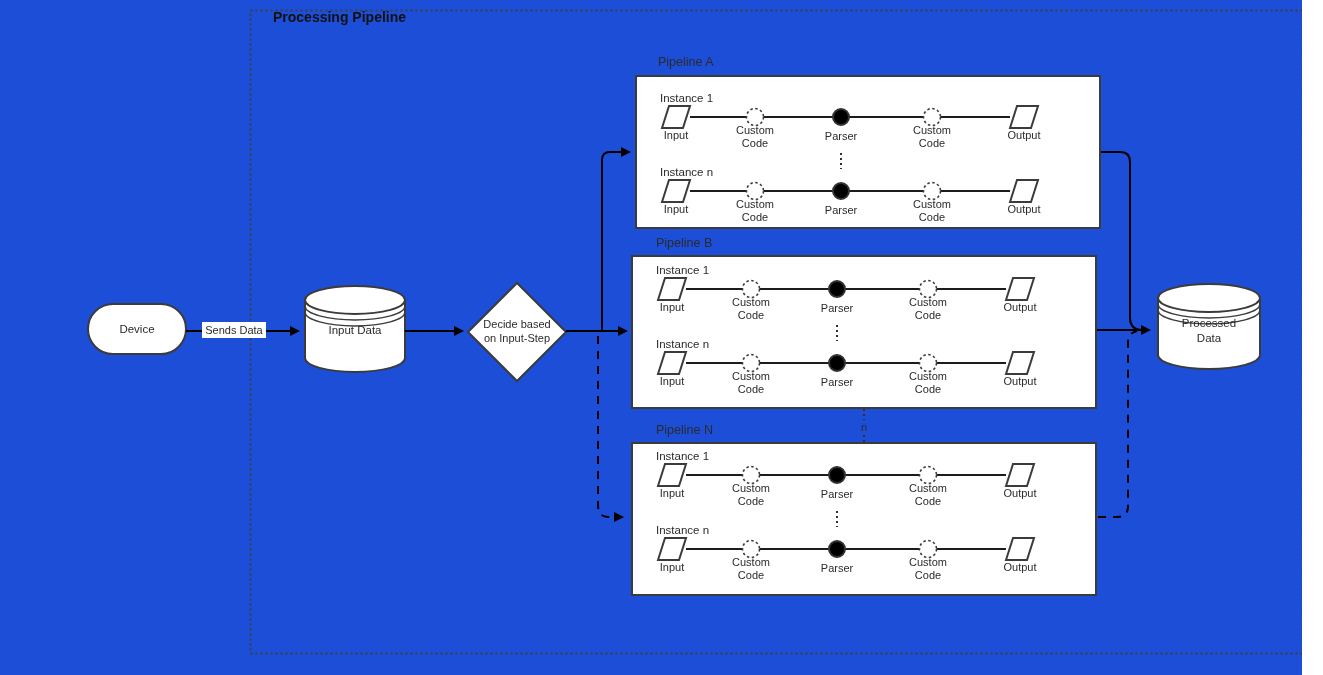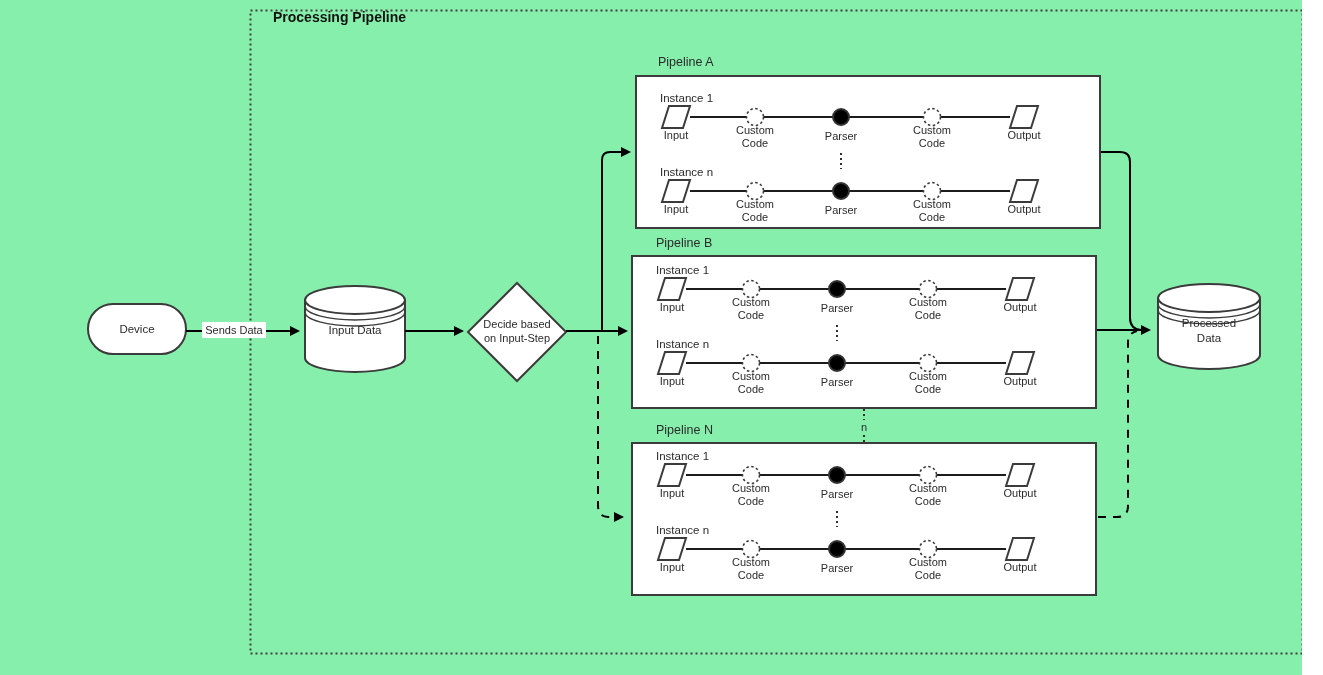--- a/index.html
+++ b/index.html
@@ -1,16 +1,16 @@
 <!DOCTYPE html>
 <html><head>
 <meta charset="utf-8">
 <style>
   html,body{margin:0;padding:0;background:#ffffff;}
-  .stage{position:relative;width:1302px;height:675px;background:#86efac;overflow:hidden;text-align:right;}
+  .stage{position:relative;width:1302px;height:675px;background:#1d4ed8;overflow:hidden;text-align:right;}
   text{font-family:"Liberation Sans","DejaVu Sans",sans-serif;fill:#2b2b2b;}
   .title{font-size:14px;font-weight:bold;fill:#111;}
   .plabel{font-size:12.5px;}
   .ilabel{font-size:11.5px;}
   .lbl{font-size:11px;}
   .node-lbl{font-size:11.5px;}
   .mid{text-anchor:middle;}
   .shape{fill:#ffffff;stroke:#3b3b3b;stroke-width:2;}
   .edge{fill:none;stroke:#000000;stroke-width:2;}
   .edge-dash{fill:none;stroke:#000000;stroke-width:2;stroke-dasharray:8 7;}

